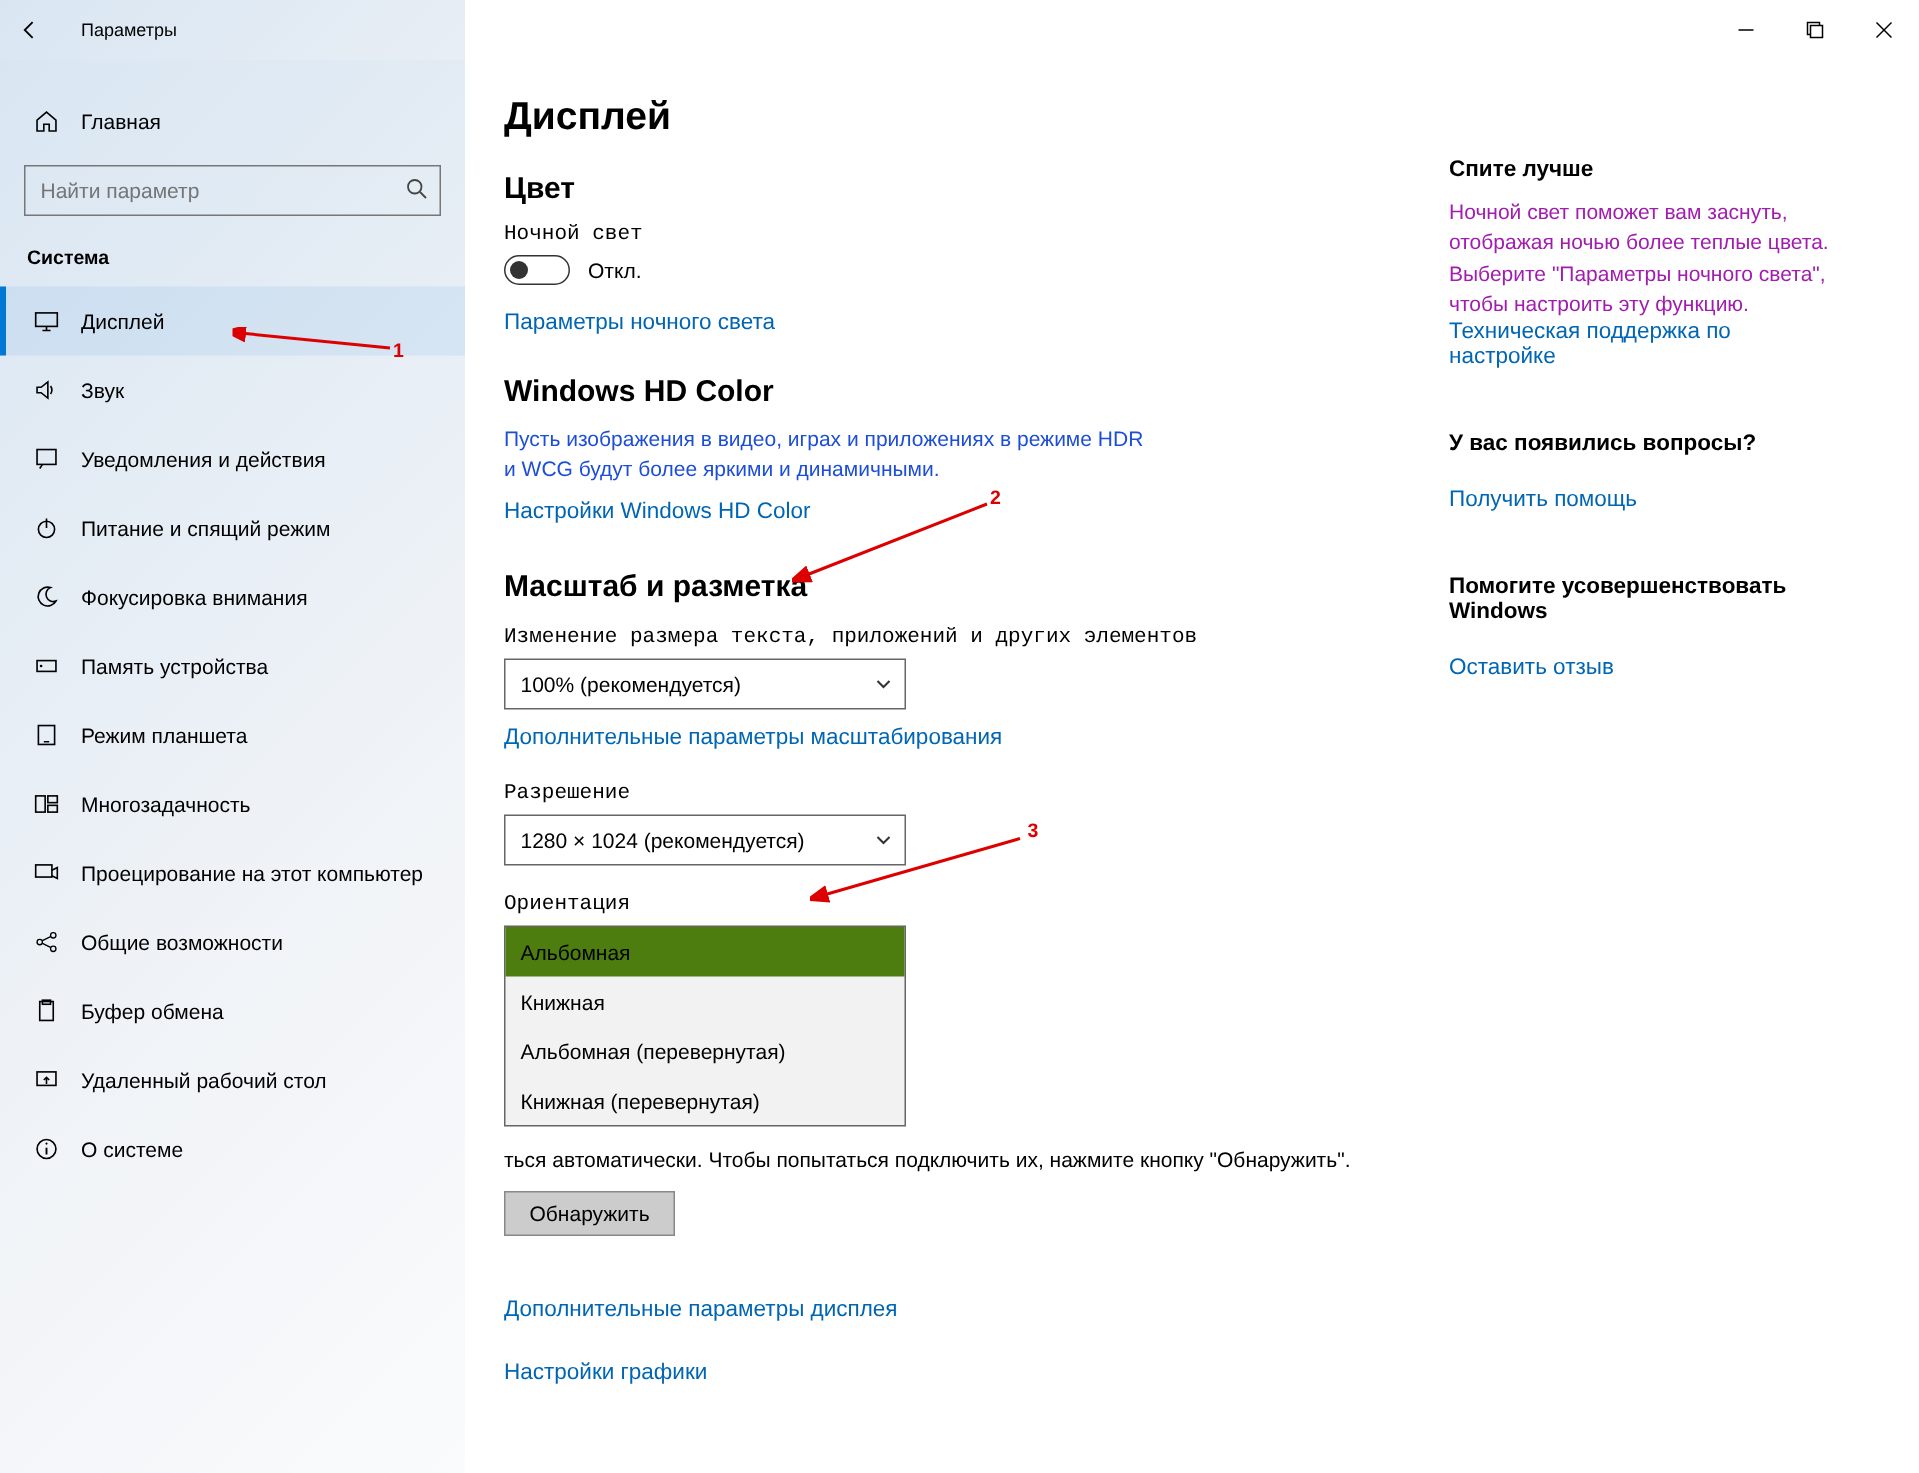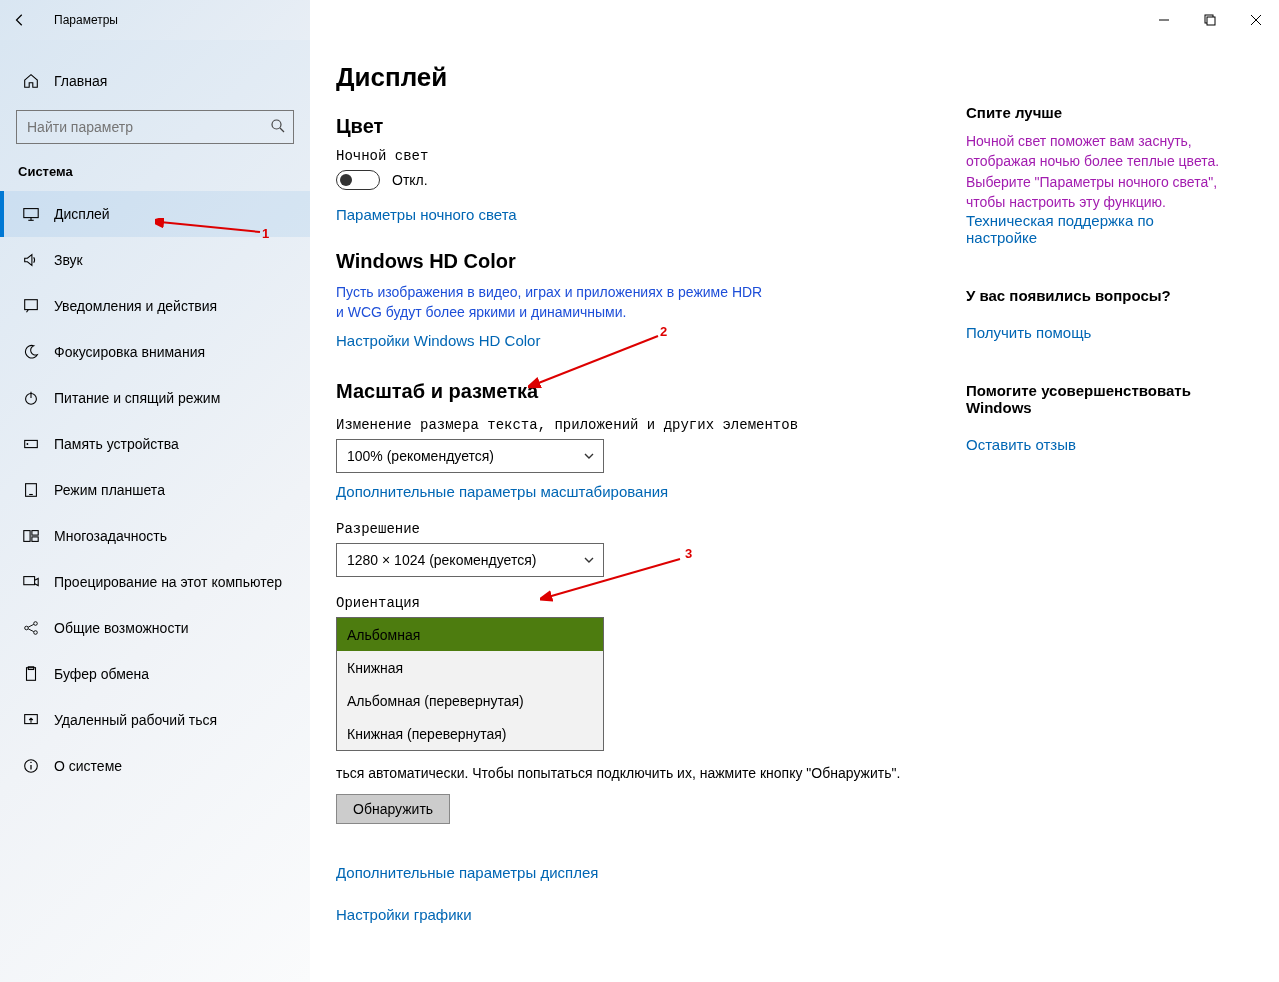--- a/index.html
+++ b/index.html
@@ -127,30 +127,30 @@
     </div>
     <div class="nav-item">
       <svg viewBox="0 0 20 20">
           <rect x="3" y="3" width="14" height="11" stroke="#000" fill="none" stroke-width="1.2"></rect>
           <path d="M7 14 L5 17" stroke="#000" stroke-width="1.2"></path>
         </svg>
       <span>Уведомления и действия</span>
     </div>
     <div class="nav-item">
       <svg viewBox="0 0 20 20">
-          <path d="M13 3 A7 7 0 1 0 17 13 A5 5 0 0 1 13 3 Z" stroke="#000" fill="none" stroke-width="1.2"></path>
-        </svg>
-      <span>Фокусировка внимания</span>
-    </div>
-    <div class="nav-item">
-      <svg viewBox="0 0 20 20">
           <circle cx="10" cy="11" r="6" stroke="#000" fill="none" stroke-width="1.2"></circle>
           <line x1="10" y1="3" x2="10" y2="10" stroke="#000" stroke-width="1.2"></line>
         </svg>
       <span>Питание и спящий режим</span>
+    </div>
+    <div class="nav-item">
+      <svg viewBox="0 0 20 20">
+          <path d="M13 3 A7 7 0 1 0 17 13 A5 5 0 0 1 13 3 Z" stroke="#000" fill="none" stroke-width="1.2"></path>
+        </svg>
+      <span>Фокусировка внимания</span>
     </div>
     <div class="nav-item">
       <svg viewBox="0 0 20 20">
           <rect x="3" y="6" width="14" height="8" stroke="#000" fill="none" stroke-width="1.2"></rect>
           <circle cx="6" cy="10" r="1" fill="#000"></circle>
         </svg>
       <span>Память устройства</span>
     </div>
     <div class="nav-item">
       <svg viewBox="0 0 20 20">
@@ -189,21 +189,21 @@
           <rect x="5" y="3" width="10" height="14" stroke="#000" fill="none" stroke-width="1.2"></rect>
           <rect x="7" y="2" width="6" height="3" stroke="#000" fill="none" stroke-width="1.2"></rect>
         </svg>
       <span>Буфер обмена</span>
     </div>
     <div class="nav-item">
       <svg viewBox="0 0 20 20">
           <rect x="3" y="4" width="14" height="10" stroke="#000" fill="none" stroke-width="1.2"></rect>
           <path d="M8 10 L10 8 L12 10 M10 8 V13" stroke="#000" fill="none" stroke-width="1.2"></path>
         </svg>
-      <span>Удаленный рабочий ться</span>
+      <span>Удаленный рабочий стол</span>
     </div>
     <div class="nav-item">
       <svg viewBox="0 0 20 20">
           <circle cx="10" cy="10" r="7" stroke="#000" fill="none" stroke-width="1.2"></circle>
           <line x1="10" y1="9" x2="10" y2="14" stroke="#000" stroke-width="1.4"></line>
           <circle cx="10" cy="6" r="0.8" fill="#000"></circle>
         </svg>
       <span>О системе</span>
     </div>
   </div>

